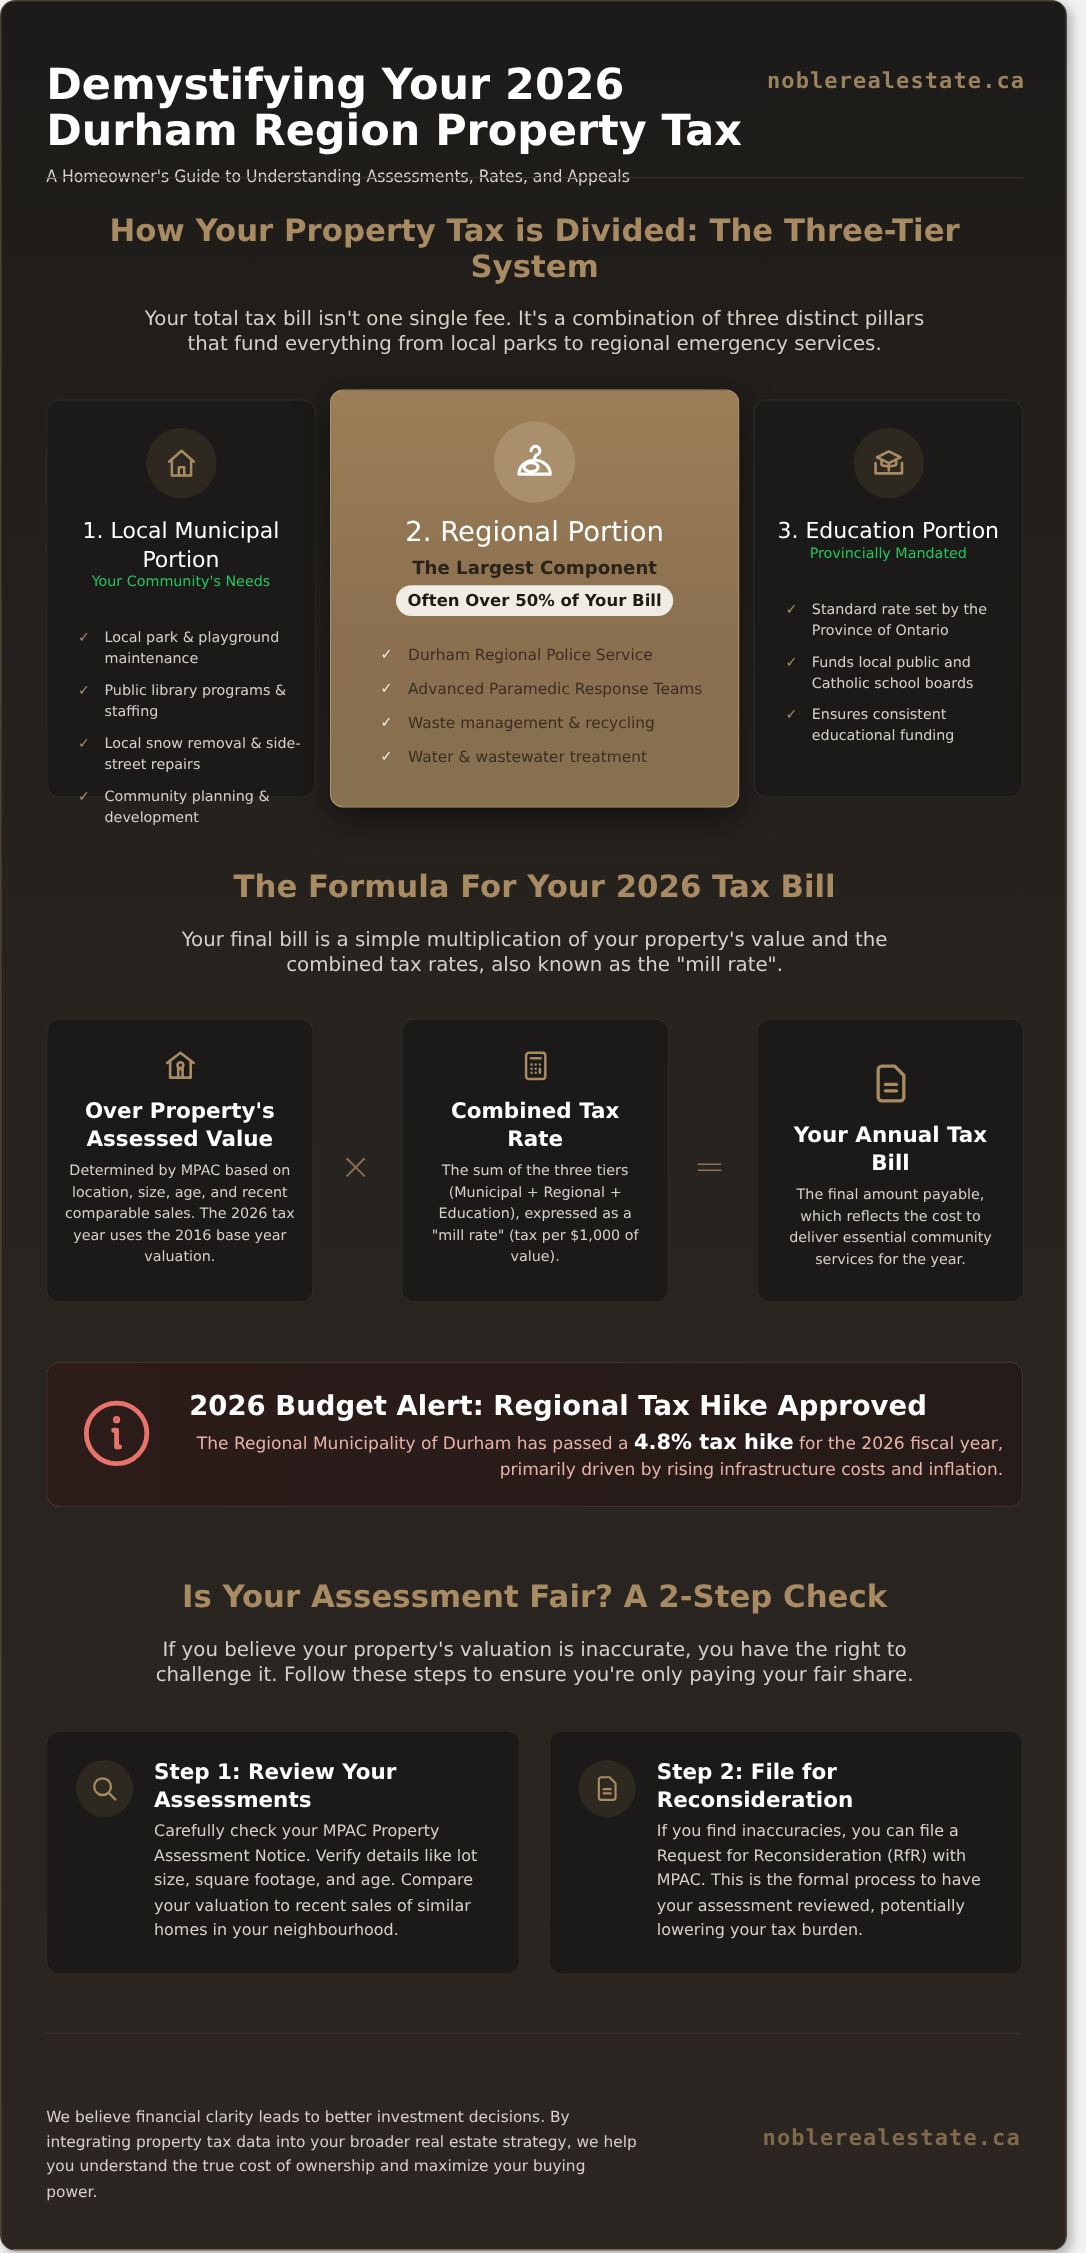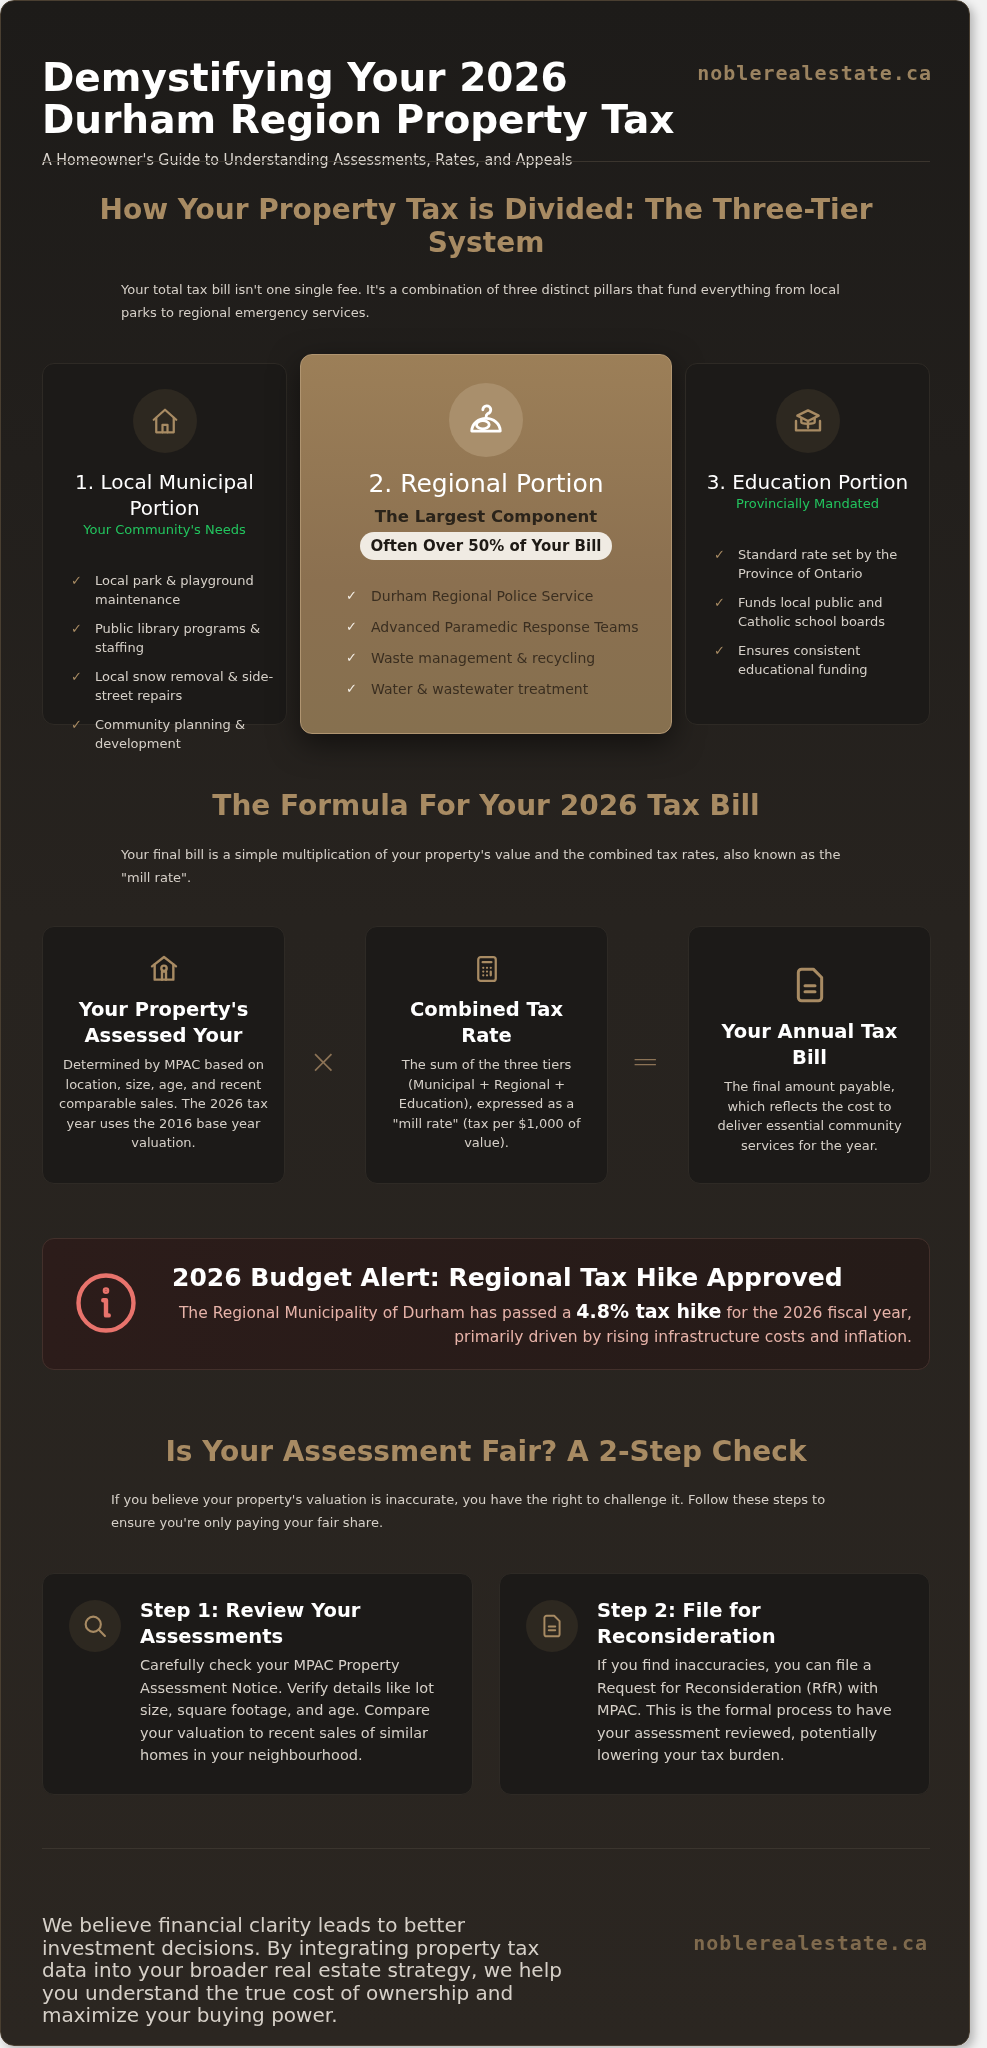--- a/index.html
+++ b/index.html
@@ -14,21 +14,21 @@
   }
 
   
   .header { position: absolute; left: 41px; top: 56px; width: 890px; }
   .main-title { font-family: "DejaVu Sans", sans-serif; font-weight: bold; font-size: 39px; line-height: 42px; color: #ffffff; width: 640px; }
   .subtitle { font-family: "DejaVu Sans", sans-serif; font-size: 15.5px; color: #d8d3cc; margin-top: 10px; transform: scaleX(0.92); transform-origin: left; white-space: nowrap; }
   .brand-top { position: absolute; right: 0; top: 4px; font-family: "DejaVu Sans Mono", monospace; font-weight: bold; font-size: 20px; letter-spacing: 1px; color: #9b8360; }
   .hr { position: absolute; left: 41px; width: 888px; height: 1px; background: #3b352e; }
 
   .section-title { position: absolute; left: 41px; width: 888px; text-align: center; font-weight: bold; font-size: 28px; line-height: 33px; color: #a88b63; }
-  .section-desc { position: absolute; left: 120px; width: 730px; text-align: left; font-size: 13px; line-height: 23px; color: #d6d0c8; }
+  .section-desc { position: absolute; left: 120px; width: 730px; text-align: center; font-size: 18px; line-height: 23px; color: #d6d0c8; }
 
   
   .tier { position: absolute; border-radius: 12px; background: #1c1a18; border: 1px solid #2e2a25; text-align: center; }
   .tier .icon-circle { width: 64px; height: 64px; border-radius: 50%; background: #2d2820; margin: 25px auto 0; display: flex; align-items: center; justify-content: center; }
   .tier h3 { font-size: 20px; line-height: 26px; color: #fff; font-weight: normal; margin-top: 16px; }
   .tier .tagline { font-size: 13px; color: #22c55e; margin-top: 1px; }
   .tier ul { list-style: none; text-align: left; margin-top: 34px; }
   .tier li { position: relative; padding-left: 52px; padding-right: 10px; font-size: 13px; line-height: 19px; color: #d6d0c8; margin-bottom: 10px; }
   .tier li .chk { position: absolute; left: 28px; top: 0; color: #a88b63; font-size: 13px; }
 
@@ -56,21 +56,21 @@
   .alert p strong { color: #fff; font-size: 19px; }
 
   
   .step { position: absolute; top: 1572px; height: 222px; border-radius: 12px; background: #1c1a18; border: 1px solid #2e2a25; }
   .step .scircle { position: absolute; left: 26px; top: 26px; width: 52px; height: 52px; border-radius: 50%; background: #2d2820; display: flex; align-items: center; justify-content: center; }
   .step h3 { position: absolute; left: 97px; top: 24px; width: 310px; font-size: 19.5px; line-height: 26px; font-weight: bold; color: #fff; }
   .step p { position: absolute; left: 97px; top: 80px; width: 320px; font-size: 14.5px; line-height: 22.5px; color: #d6d0c8; }
 
   
   .footer-title { position: absolute; left: 41px; top: 1878px; font-size: 24.5px; font-weight: bold; color: #a88b63; }
-  .footer-text { position: absolute; left: 41px; top: 1913px; width: 540px; font-size: 20px; line-height: 22.5px; color: #d6d0c8; }
+  .footer-text { position: absolute; left: 41px; top: 1913px; width: 540px; font-size: 14px; line-height: 22.5px; color: #d6d0c8; }
   .brand-bottom { position: absolute; right: 41px; top: 1930px; font-family: "DejaVu Sans Mono", monospace; font-weight: bold; font-size: 20px; letter-spacing: 1px; color: #7f6a4d; }
 </style>
 </head>
 <body>
 
 <div class="page">
 
   <div class="header">
     <h1 class="main-title">Demystifying Your 2026 Durham Region Property Tax</h1>
     <div class="subtitle">A Homeowner's Guide to Understanding Assessments, Rates, and Appeals</div>
@@ -141,21 +141,21 @@
 
   <div class="fcard" style="left:41px; width:243px;">
     <div class="ficon">
       <svg width="32" height="32" viewBox="0 0 24 24" fill="none" stroke="#a88b63" stroke-width="1.8" stroke-linecap="round" stroke-linejoin="round">
           <path d="M3 10 L12 3 L21 10"></path>
           <path d="M5 8.5 V20 H19 V8.5"></path>
           <circle cx="12" cy="11.5" r="2"></circle>
           <path d="M10.5 20 V14 H13.5 V20"></path>
         </svg>
     </div>
-    <h3>Your Property's Assessed Your</h3>
+    <h3>Over Property's Assessed Value</h3>
     <p>Determined by MPAC based on location, size, age, and recent comparable sales. The 2026 tax year uses the 2016 base year valuation.</p>
   </div>
 
   <div class="op" style="left:308px;">×</div>
 
   <div class="fcard" style="left:364px; width:243px;">
     <div class="ficon">
       <svg width="30" height="32" viewBox="0 0 24 24" fill="none" stroke="#a88b63" stroke-width="1.8" stroke-linecap="round" stroke-linejoin="round">
           <rect x="5" y="2.5" width="14" height="19" rx="2"></rect>
           <path d="M8.5 6.5 H15.5"></path>

